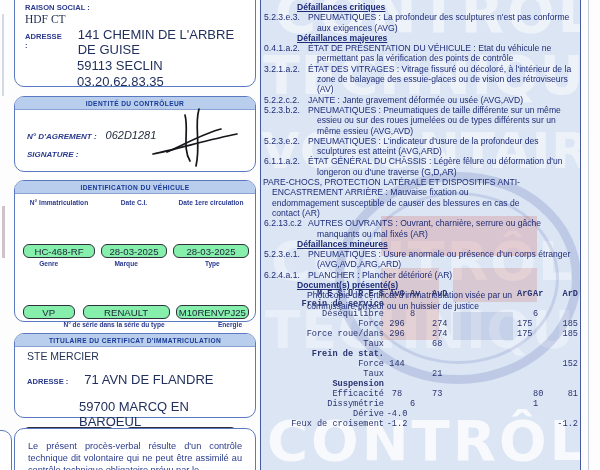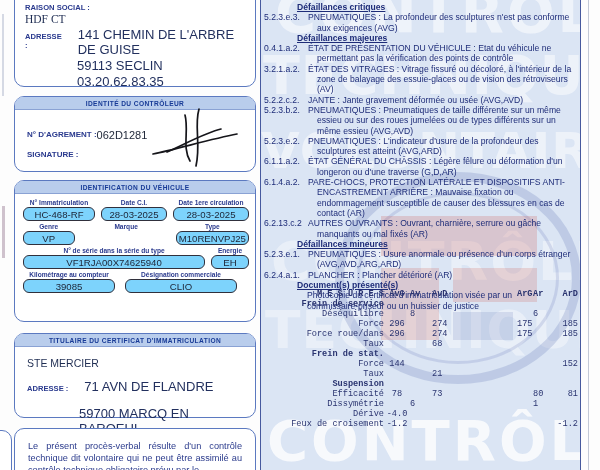--- a/index.html
+++ b/index.html
@@ -15,33 +15,33 @@
   .bigval{font-size:11px;color:#1c2436;}
   .medval{font-size:13px;color:#22305e;}
 
   .box-company{top:-16px;height:103px;padding:18px 10px 0 10px;}
   .company-name{font-size:11.5px;color:#1f2d52;margin:1px 0 2px;font-family:Liberation Serif, serif;}
   .addr-row{display:flex;gap:16px;align-items:baseline;}
   .addr-indent{margin-left:52px;margin-top:1px;}
 
   .box-controller{top:96px;height:76px;}
   .ctrl-content{position:relative;padding:14px 10px 0 12px;height:48px;}
-  .ctrl-line{margin-top:5px;display:flex;gap:0;align-items:center;}
+  .ctrl-line{margin-top:5px;display:flex;gap:9px;align-items:flex-end;font-style:italic;}
   .sig-svg{position:absolute;right:14px;top:-4px;}
 
   .box-vehicle{top:180px;height:142px;}
   .veh-content{padding:3px 6px 0 6px;}
   .vrow{position:relative;display:flex;justify-content:flex-start;margin-top:2px;}
   .vfield{display:flex;flex-direction:column;align-items:center;}
   .vlabel{font-size:6.6px;font-weight:bold;color:#2a3a8e;margin-bottom:1px;white-space:nowrap;}
-  .vvalue{background:#7dd3fc;border:1.3px solid #30303c;border-radius:6px;height:14px;line-height:14px;
-          text-align:center;font-size:9.6px;color:#1c2436;width:100%;box-sizing:border-box;white-space:nowrap;overflow:hidden;}
+  .vvalue{background:#86efac;border:1.3px solid #30303c;border-radius:6px;height:14px;line-height:14px;
+          text-align:center;font-size:9.6px;color:#1c2436;width:100%;box-sizing:border-box;white-space:nowrap;overflow:hidden;margin-top:37px;}
 
   .box-holder{top:333px;height:85px;}
-  .holder-content{padding:10px 10px 0 12px;}
+  .holder-content{padding:3px 10px 0 12px;}
   .holder-name{font-size:10.5px;color:#1f2d52;margin-bottom:10px;}
 
   .box-notice{top:428px;height:72px;padding:11px 13px 0 13px;}
   .notice-text{font-size:9.2px;line-height:12.2px;text-align:justify;color:#2b3b8c;}
 
   
   .edge-frag-top{position:absolute;left:2px;top:14px;width:2px;height:82px;background:#d5d9e4;}
   .edge-frag-mid{position:absolute;left:2px;top:206px;width:2.5px;height:52px;background:#cfc2cd;}
   .edge-frag-bottom{position:absolute;left:-26px;top:430px;width:36px;height:60px;background:#fff;
         border:1.5px solid #5b79c0;border-radius:10px;}
@@ -151,20 +151,21 @@
           <span class="vvalue">28-03-2025</span>
         </div>
       </div>
       <div class="vrow">
         <div class="vfield" style="width:52px;margin-left:2px;">
           <span class="vlabel">Genre</span>
           <span class="vvalue">VP</span>
         </div>
         <div class="vfield" style="width:88px;margin-left:8px;">
           <span class="vlabel">Marque</span>
+          <span class="vvalue">RENAULT</span>
         </div>
         <div class="vfield" style="width:74px;margin-left:6px;">
           <span class="vlabel">Type</span>
           <span class="vvalue">M10RENVPJ25</span>
         </div>
       </div>
       <div class="vrow">
         <div class="vfield" style="width:182px;margin-left:2px;">
           <span class="vlabel">N° de série dans la série du type</span>
           <span class="vvalue">VF1RJA00X74625940</span>
@@ -247,21 +248,20 @@
           </div>
           <div class="defect">
             <span class="code">5.2.3.e.2.</span>
             <span class="dtext">PNEUMATIQUES : L'indicateur d'usure de la profondeur des sculptures est atteint (AVG,ARD)</span>
           </div>
           <div class="defect">
             <span class="code">6.1.1.a.2.</span>
             <span class="dtext">ÉTAT GÉNÉRAL DU CHÂSSIS : Légère fêlure ou déformation d'un longeron ou d'une traverse (G,D,AR)</span>
           </div>
           <div class="defect">
-            <span class="code">6.1.4.a.2.</span>
             <span class="dtext">PARE-CHOCS, PROTECTION LATÉRALE ET DISPOSITIFS ANTI-ENCASTREMENT ARRIÈRE : Mauvaise fixation ou endommagement susceptible de causer des blessures en cas de contact (AR)</span>
           </div>
           <div class="defect">
             <span class="code">6.2.13.c.2</span>
             <span class="dtext">AUTRES OUVRANTS : Ouvrant, charnière, serrure ou gâche manquants ou mal fixés (AR)</span>
           </div>
           <div class="def-header">Défaillances mineures</div>
           <div class="defect">
             <span class="code">5.2.3.e.1.</span>
             <span class="dtext">PNEUMATIQUES : Usure anormale ou présence d'un corps étranger (AVG,AVD,ARG,ARD)</span>

